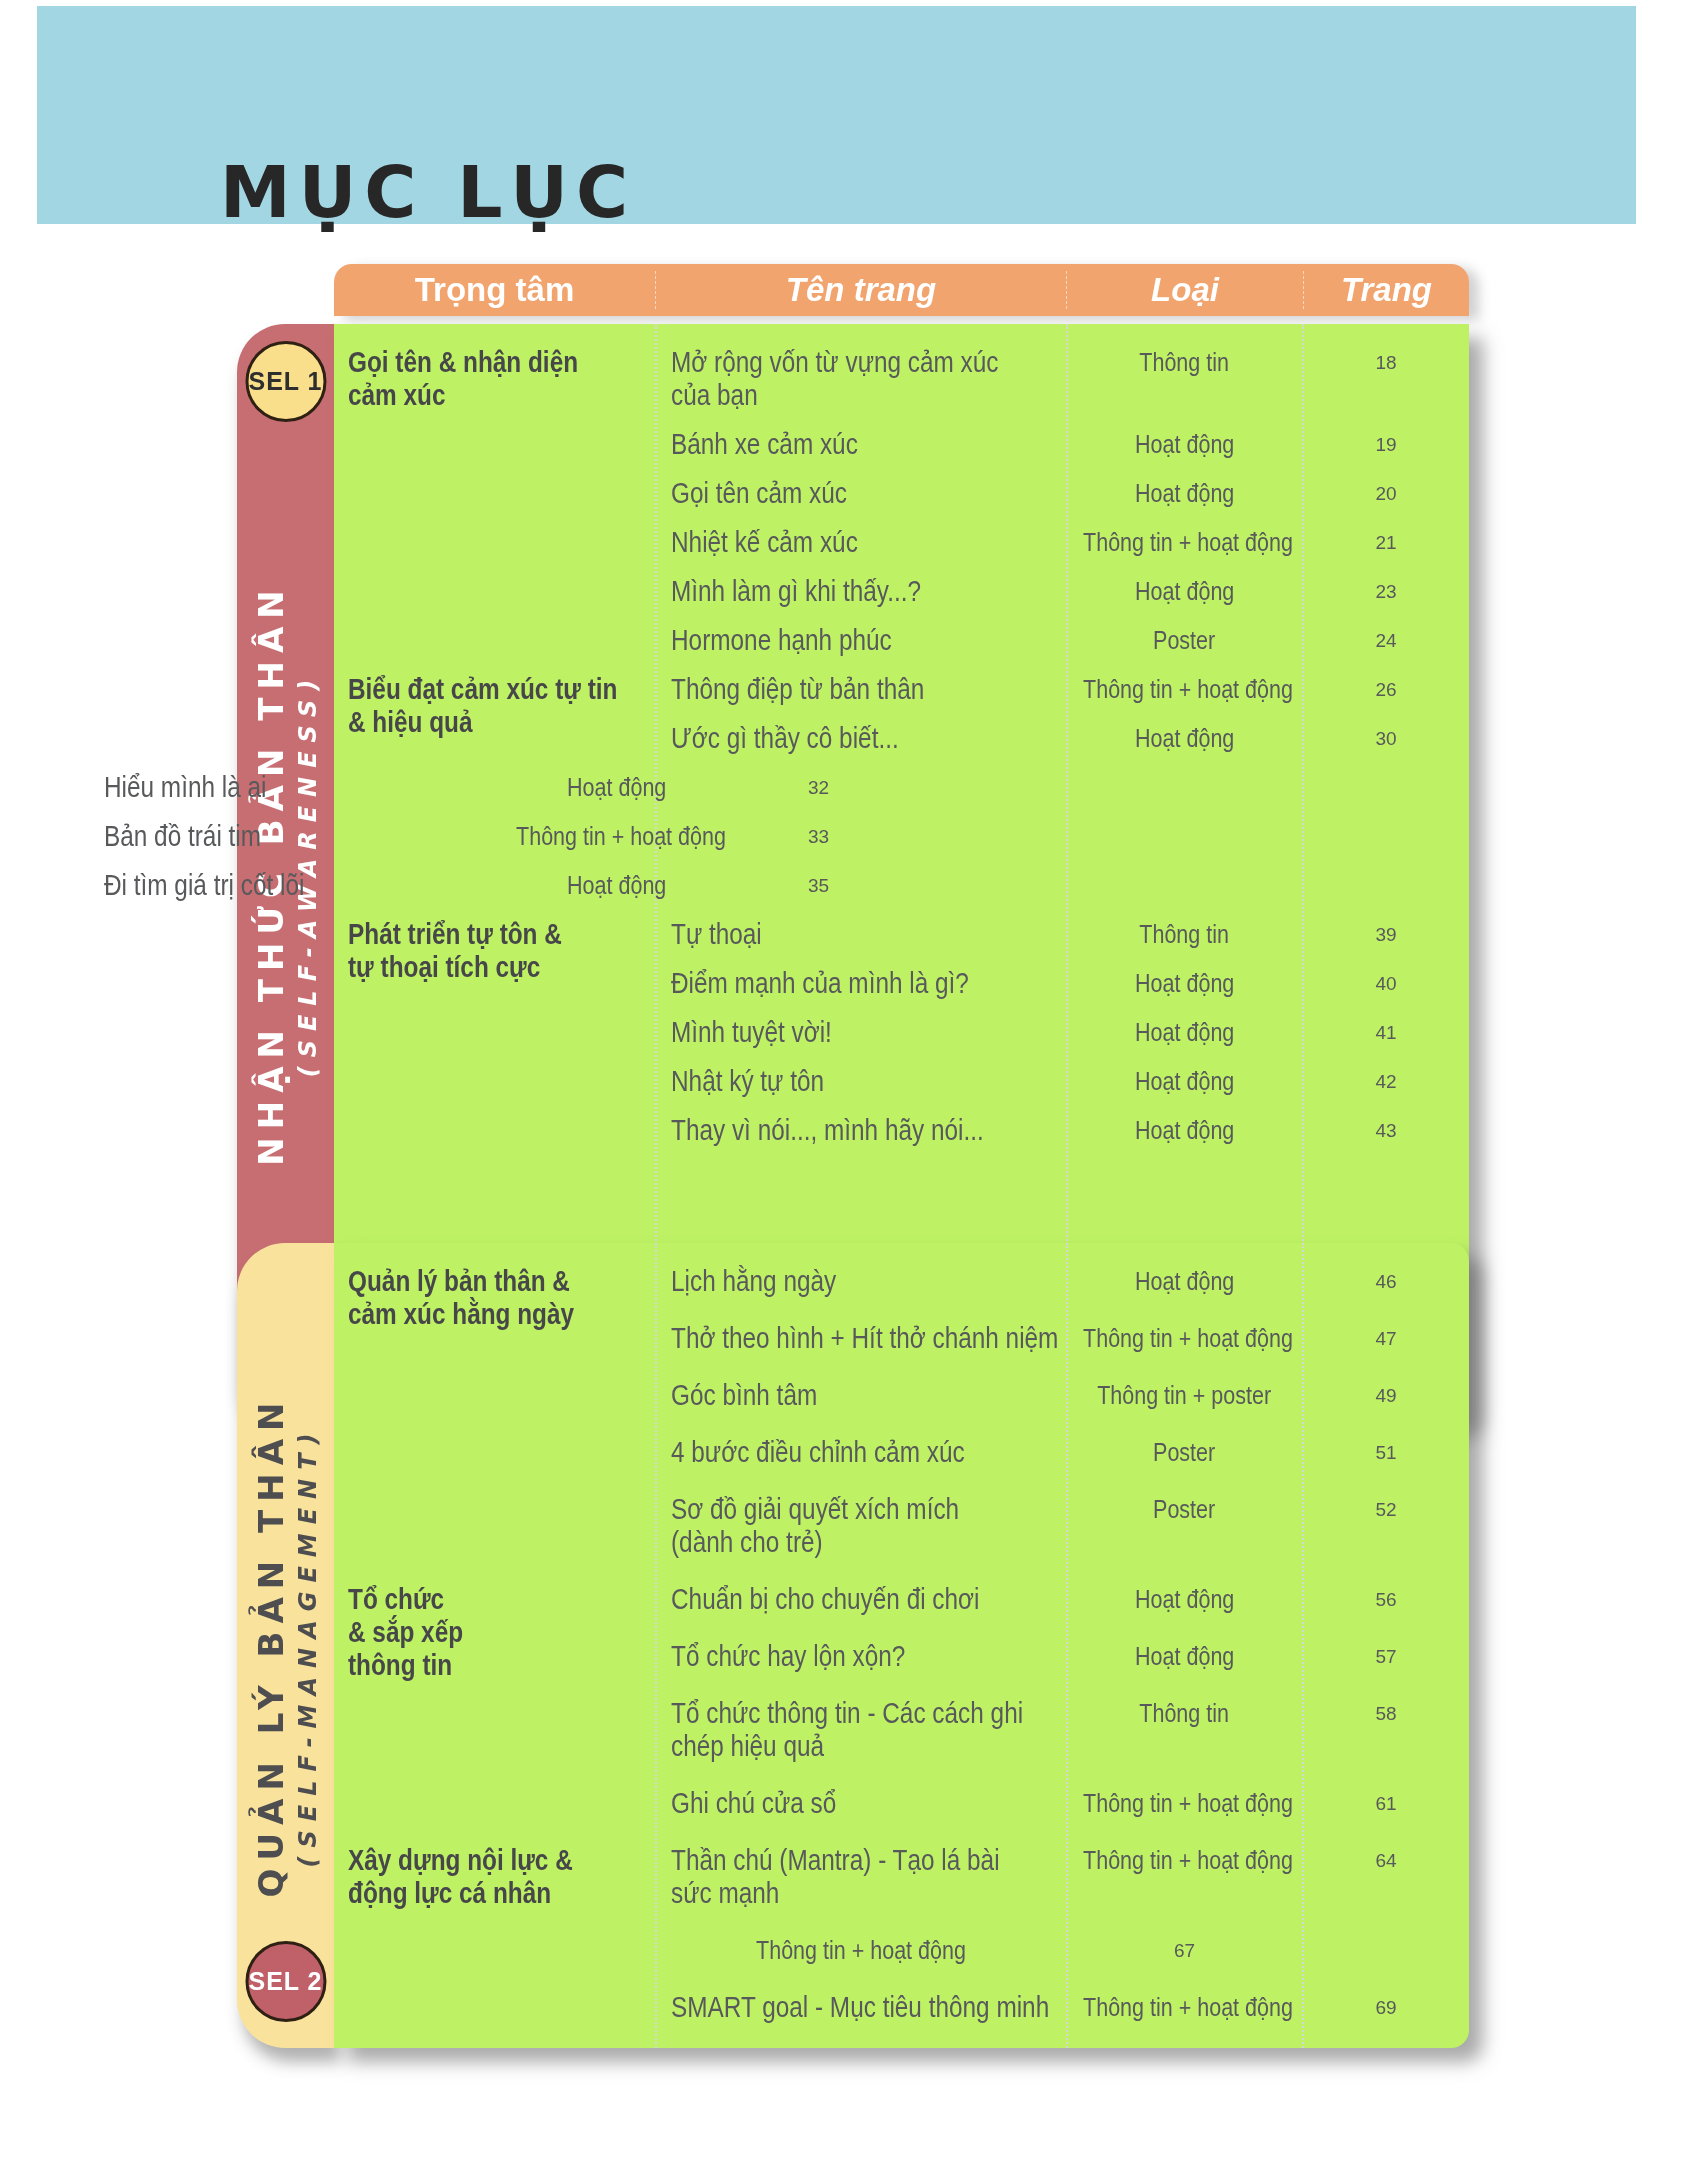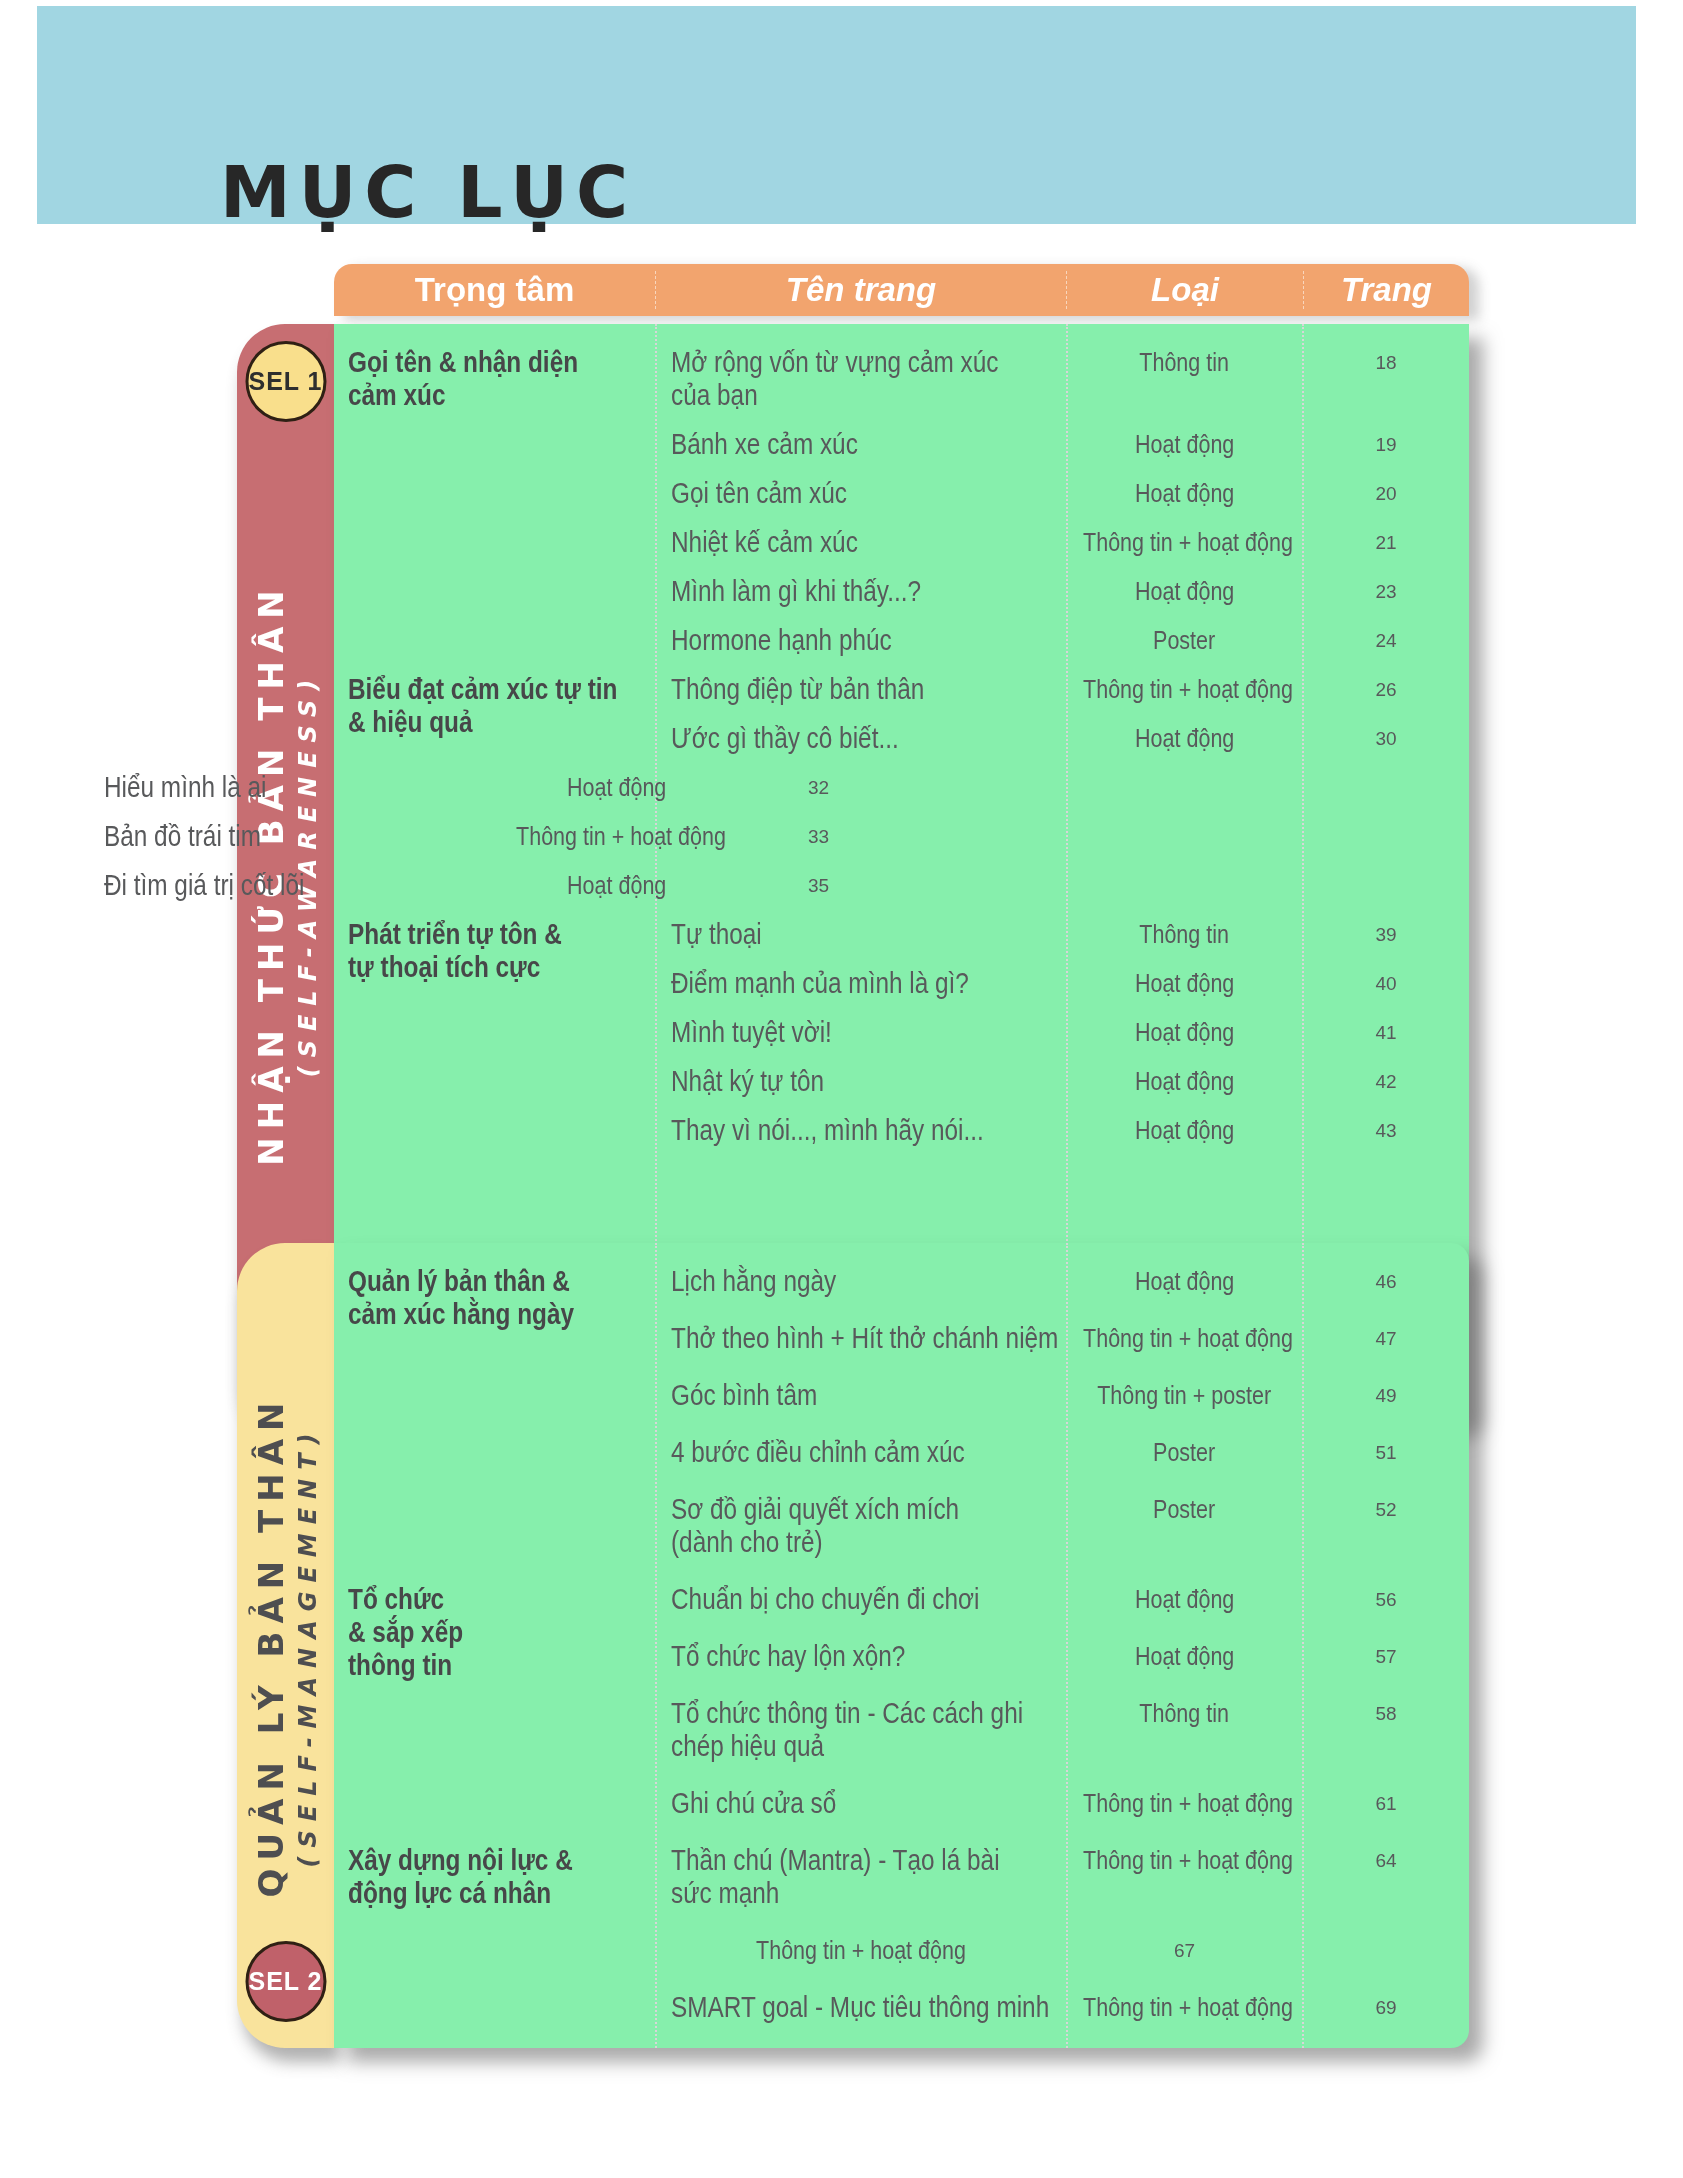--- a/index.html
+++ b/index.html
@@ -67,21 +67,21 @@
   }
   .sidebar-subtitle {
     font-family:"DejaVu Sans", sans-serif; font-style:italic;
     font-size:24px; font-weight:600; letter-spacing:9px; white-space:nowrap;
   }
   .sel1 .sidebar-title, .sel1 .sidebar-subtitle { color:#ffffff; }
   .sel2 .sidebar-title, .sel2 .sidebar-subtitle { color:#4e4e50; }
 
   
   .card {
-    flex:1; background:#86efac; position:relative; box-sizing:border-box;
+    flex:1; background:#bef264; position:relative; box-sizing:border-box;
     padding-top:22px;
     box-shadow:14px 14px 18px rgba(85,85,85,.5);
   }
   .sel1 .card { border-radius:0 0 18px 0; }
   .sel2 .card { border-radius:0 18px 18px 0; }
 
   .vdiv { position:absolute; top:0; bottom:0; border-left:2px dotted #d7d7d7; }
   .vdiv-1 { left:321px; } .vdiv-2 { left:732px; } .vdiv-3 { left:968px; }
 
   .group { display:grid; grid-template-columns:321px 1fr; }

